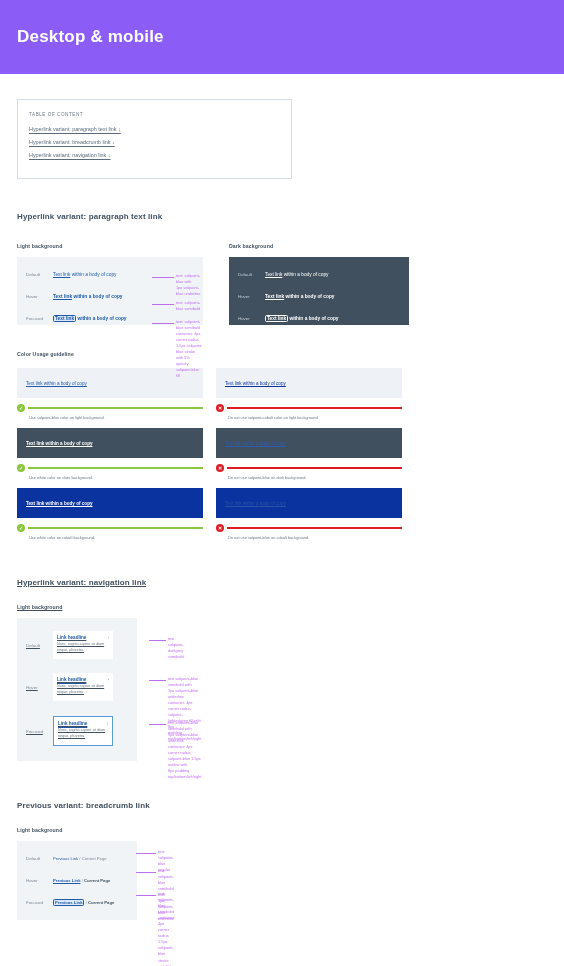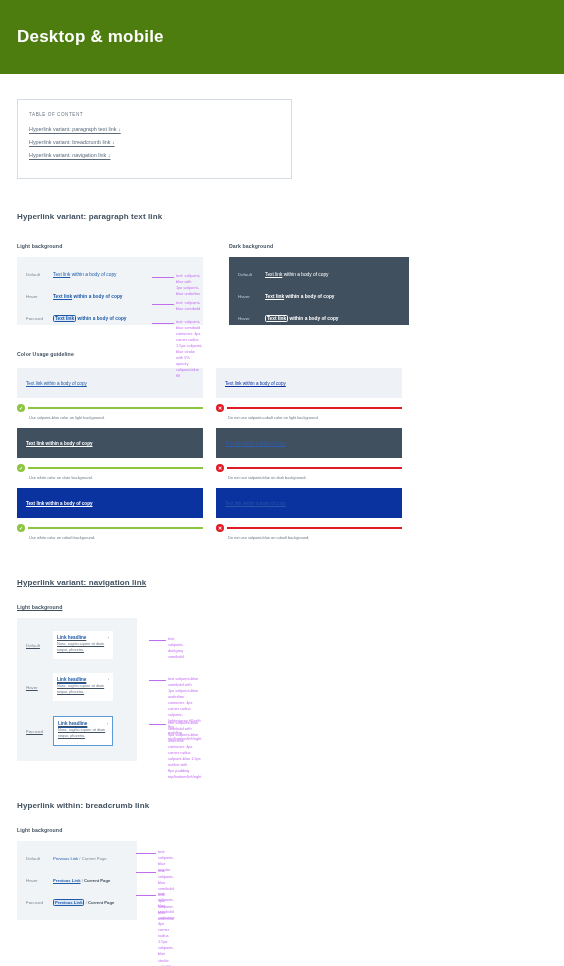--- a/index.html
+++ b/index.html
@@ -7,21 +7,21 @@
     width: 564px; height: 966px;
     background: #ffffff;
     font-family: "Liberation Sans", sans-serif;
     color: #41505f;
     overflow: hidden;
   }
 
   
   .page-header {
     height: 74px;
-    background: #4d7c0f;
+    background: #8b5cf6;
     display: flex;
     align-items: center;
     padding: 0 17px;
   }
   .page-header h1 {
     color: #ffffff;
     font-size: 17px;
     font-weight: bold;
     letter-spacing: .2px;
   }
@@ -424,21 +424,21 @@
 1px solipoint-blue underline
 container: 4px corner radius
 solpoint-blue 1.5px outline with
 8px padding top/bottom/left/right</div>
       </div>
     </div>
   </div>
 </div>
 
 <div class="section" style="margin-top:40px;">
-  <div class="section-title">Hyperlink within: breadcrumb link</div>
+  <div class="section-title">Previous variant: breadcrumb link</div>
   <div class="sub-label" style="margin-top:17px;">Light background</div>
 
   <div style="display:flex; margin-top:8px;">
     <div class="panel" style="width:120px; padding:6px 0 7px 0;">
 
       <div class="spec-row" style="height:22px;">
         <span class="state-label">Default</span>
         <span class="bc"><a>Previous Link</a><span> / </span><span class="cur">Current Page</span></span>
       </div>
 

